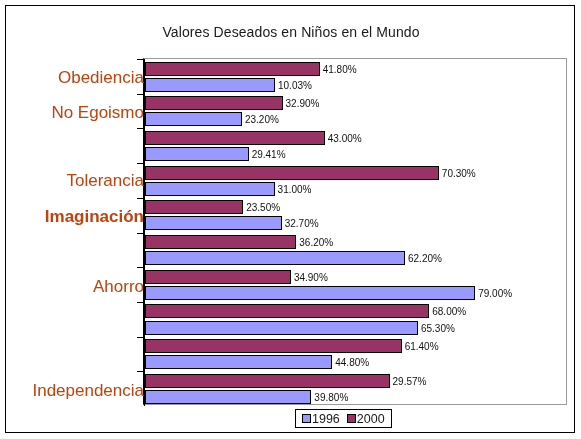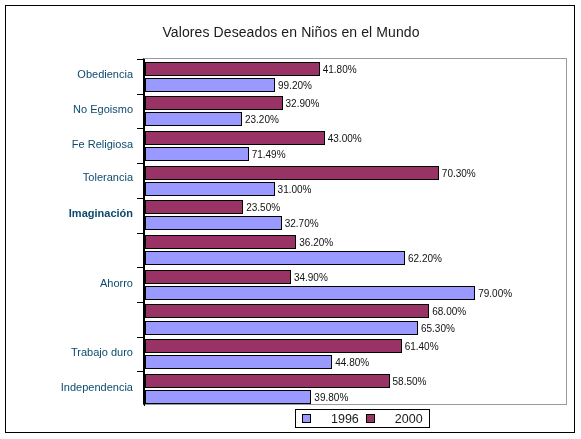--- a/index.html
+++ b/index.html
@@ -72,25 +72,24 @@
     position: absolute;
     left: -7px;
     top: 0;
     width: 7px;
     height: 1px;
     background: #000000;
   }
   .cat-label {
     position: absolute;
     right: 100%;
-    margin-right: 11px;
     width: 128px;
     text-align: right;
-    font-size: 11px;
-    color: #0c4a6e;
+    font-size: 17px;
+    color: #c2410c;
     white-space: nowrap;
   }
   .bar {
     position: absolute;
     left: 1px;
     border: 1px solid #000000;
     box-sizing: border-box;
   }
   .bar.s2000 { background: #993366; }
   .bar.s1996 { background: #9999ff; }
@@ -111,21 +110,21 @@
     background: #ffffff;
     box-sizing: border-box;
     display: flex;
     align-items: center;
     padding: 0 6px;
     gap: 7px;
   }
   .legend-entry {
     display: flex;
     align-items: center;
-    gap: 20px;
+    gap: 1px;
   }
   .legend-swatch {
     width: 9px;
     height: 9px;
     border: 1px solid #000000;
     box-sizing: border-box;
     display: inline-block;
   }
   .legend-swatch.s1996 { background: #9999ff; }
   .legend-swatch.s2000 { background: #993366; }
@@ -145,37 +144,36 @@
 
     <div id="plot-area">
       <div id="value-axis"></div>
       <div id="rows">
           <div class="cat-row" style="position: absolute; left: 0px; top: 0px; height: 34.7px;">
             <div class="cat-tick"></div>
             <div class="cat-label" style="top: 9.35px;">Obediencia</div>
             <div class="bar s2000" style="top: 2.5px; height: 14px; width: 174.724px;"></div>
             <div class="bar-label" style="left: 178.724px; top: 5.5px;">41.80%</div>
             <div class="bar s1996" style="top: 18.7px; height: 14px; width: 129.998px;"></div>
-            <div class="bar-label" style="left: 133.998px; top: 21.7px;">99.20%</div>
+            <div class="bar-label" style="left: 133.998px; top: 21.7px;">10.03%</div>
           </div>
           <div class="cat-row" style="position: absolute; left: 0px; top: 34.7px; height: 34.7px;">
             <div class="cat-tick"></div>
             <div class="cat-label" style="top: 9.35px;">No Egoismo</div>
             <div class="bar s2000" style="top: 2.5px; height: 14px; width: 137.522px;"></div>
             <div class="bar-label" style="left: 141.522px; top: 5.5px;">32.90%</div>
             <div class="bar s1996" style="top: 18.7px; height: 14px; width: 96.976px;"></div>
             <div class="bar-label" style="left: 100.976px; top: 21.7px;">23.20%</div>
           </div>
           <div class="cat-row" style="position: absolute; left: 0px; top: 69.4px; height: 34.7px;">
             <div class="cat-tick"></div>
-            <div class="cat-label" style="top: 9.35px;">Fe Religiosa</div>
             <div class="bar s2000" style="top: 2.5px; height: 14px; width: 179.74px;"></div>
             <div class="bar-label" style="left: 183.74px; top: 5.5px; text-align: right;">43.00%</div>
             <div class="bar s1996" style="top: 18.7px; height: 14px; width: 103.664px;"></div>
-            <div class="bar-label" style="left: 107.664px; top: 21.7px;">71.49%</div>
+            <div class="bar-label" style="left: 107.664px; top: 21.7px;">29.41%</div>
           </div>
           <div class="cat-row" style="position: absolute; left: 0px; top: 104.1px; height: 34.7px;">
             <div class="cat-tick"></div>
             <div class="cat-label" style="top: 8px;">Tolerancia</div>
             <div class="bar s2000" style="top: 2.5px; height: 14px; width: 293.854px;"></div>
             <div class="bar-label" style="left: 297.854px; top: 5.5px;">70.30%</div>
             <div class="bar s1996" style="top: 18.7px; height: 14px; width: 129.58px;"></div>
             <div class="bar-label" style="left: 133.58px; top: 21.7px;">31.00%</div>
           </div>
           <div class="cat-row" style="position: absolute; left: 0px; top: 138.8px; height: 34.7px;">
@@ -203,31 +201,30 @@
           </div>
           <div class="cat-row" style="position: absolute; left: 0px; top: 242.9px; height: 34.7px;">
             <div class="cat-tick"></div>
             <div class="bar s2000" style="top: 2.5px; height: 14px; width: 284.24px;"></div>
             <div class="bar-label" style="left: 288.24px; top: 5.5px;">68.00%</div>
             <div class="bar s1996" style="top: 18.7px; height: 14px; width: 272.954px;"></div>
             <div class="bar-label" style="left: 276.954px; top: 21.7px;">65.30%</div>
           </div>
           <div class="cat-row" style="position: absolute; left: 0px; top: 277.6px; height: 34.7px;">
             <div class="cat-tick"></div>
-            <div class="cat-label" style="top: 9.35px;">Trabajo duro</div>
             <div class="bar s2000" style="top: 2.5px; height: 14px; width: 256.652px;"></div>
             <div class="bar-label" style="left: 260.652px; top: 5.5px;">61.40%</div>
             <div class="bar s1996" style="top: 18.7px; height: 14px; width: 187.264px;"></div>
             <div class="bar-label" style="left: 191.264px; top: 21.7px;">44.80%</div>
           </div>
           <div class="cat-row" style="position: absolute; left: 0px; top: 312.3px; height: 34.7px;">
             <div class="cat-tick"></div>
             <div class="cat-label" style="top: 9.35px;">Independencia</div>
             <div class="bar s2000" style="top: 2.5px; height: 14px; width: 244.53px;"></div>
-            <div class="bar-label" style="left: 248.53px; top: 5.5px;">58.50%</div>
+            <div class="bar-label" style="left: 248.53px; top: 5.5px;">29.57%</div>
             <div class="bar s1996" style="top: 18.7px; height: 14px; width: 166.364px;"></div>
             <div class="bar-label" style="left: 170.364px; top: 21.7px;">39.80%</div>
           </div>
         </div>
     </div>
 
     <div id="legend">
         <div class="legend-entry">
           <span class="legend-swatch s1996"></span>
           <span class="legend-text">1996</span>

